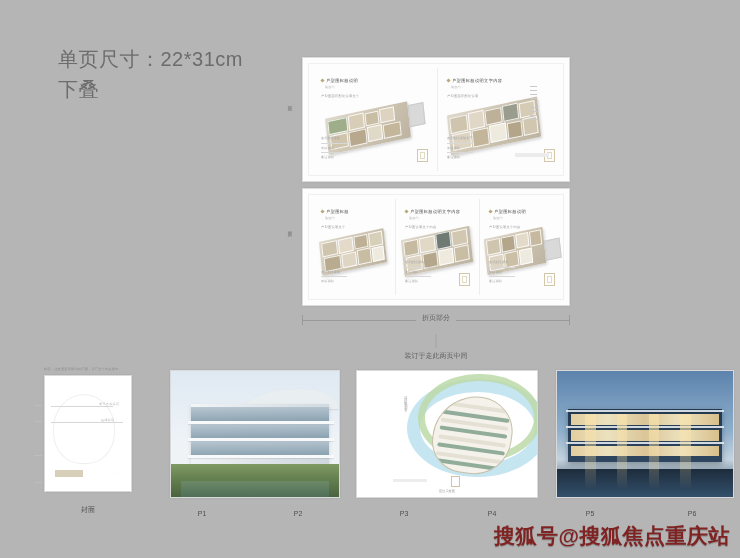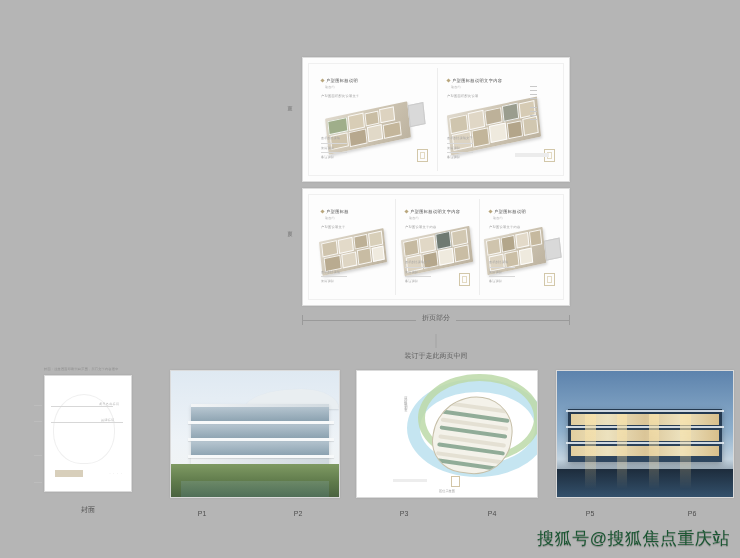--- a/index.html
+++ b/index.html
@@ -366,33 +366,38 @@
     position: absolute; bottom: 6%;
     width: 6%; height: 60%;
     background: linear-gradient(rgba(248,226,170,0.75), rgba(248,226,170,0));
     filter: blur(0.6px);
   }
 
   
   .watermark {
     position: absolute;
     right: 10px; bottom: 8px;
-    font-size: 17px;
-    color: #14532d;
+    font-size: 21px;
+    color: #7f1d1d;
     text-shadow: 0 1px 1px rgba(90,90,90,0.55);
     letter-spacing: 0.5px;
     white-space: nowrap;
     opacity: 0.96;
+    font-weight: bold;
   }
 </style>
 </head>
 <body>
 
 <div id="root">
 
+  <div class="heading">
+    <div>单页尺寸：22*31cm</div>
+    <div class="line2">下叠</div>
+  </div>
 
   <div class="spread-wrap">
 
     <div class="panel p-top">
       <div class="side-label t1">正面</div>
       <div class="panel-inner">
 
         <div class="page-col" style="left:3px; width:126px;">
           <div class="pg-head">
             <span class="pg-mark"></span>

